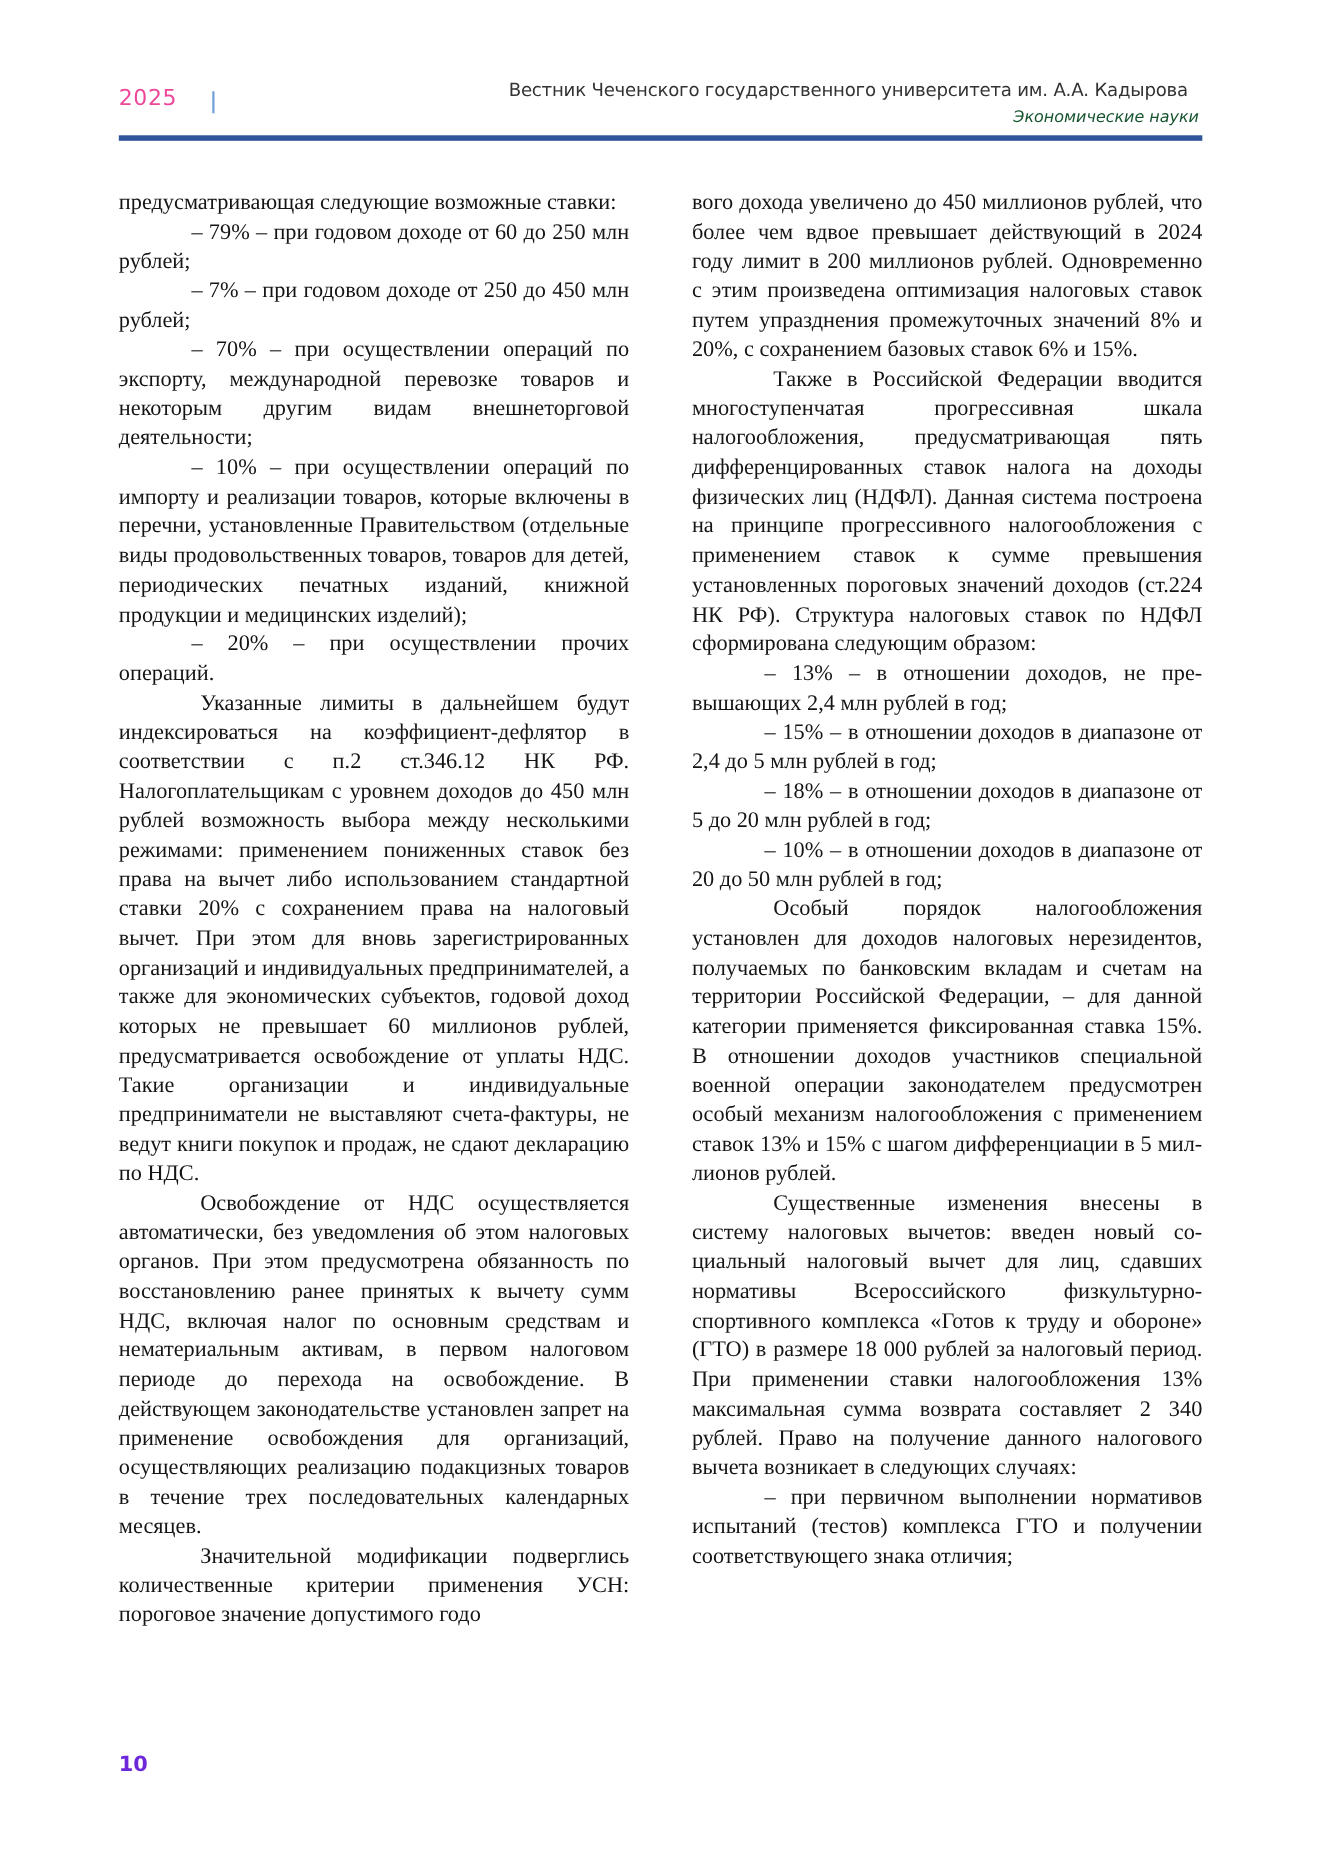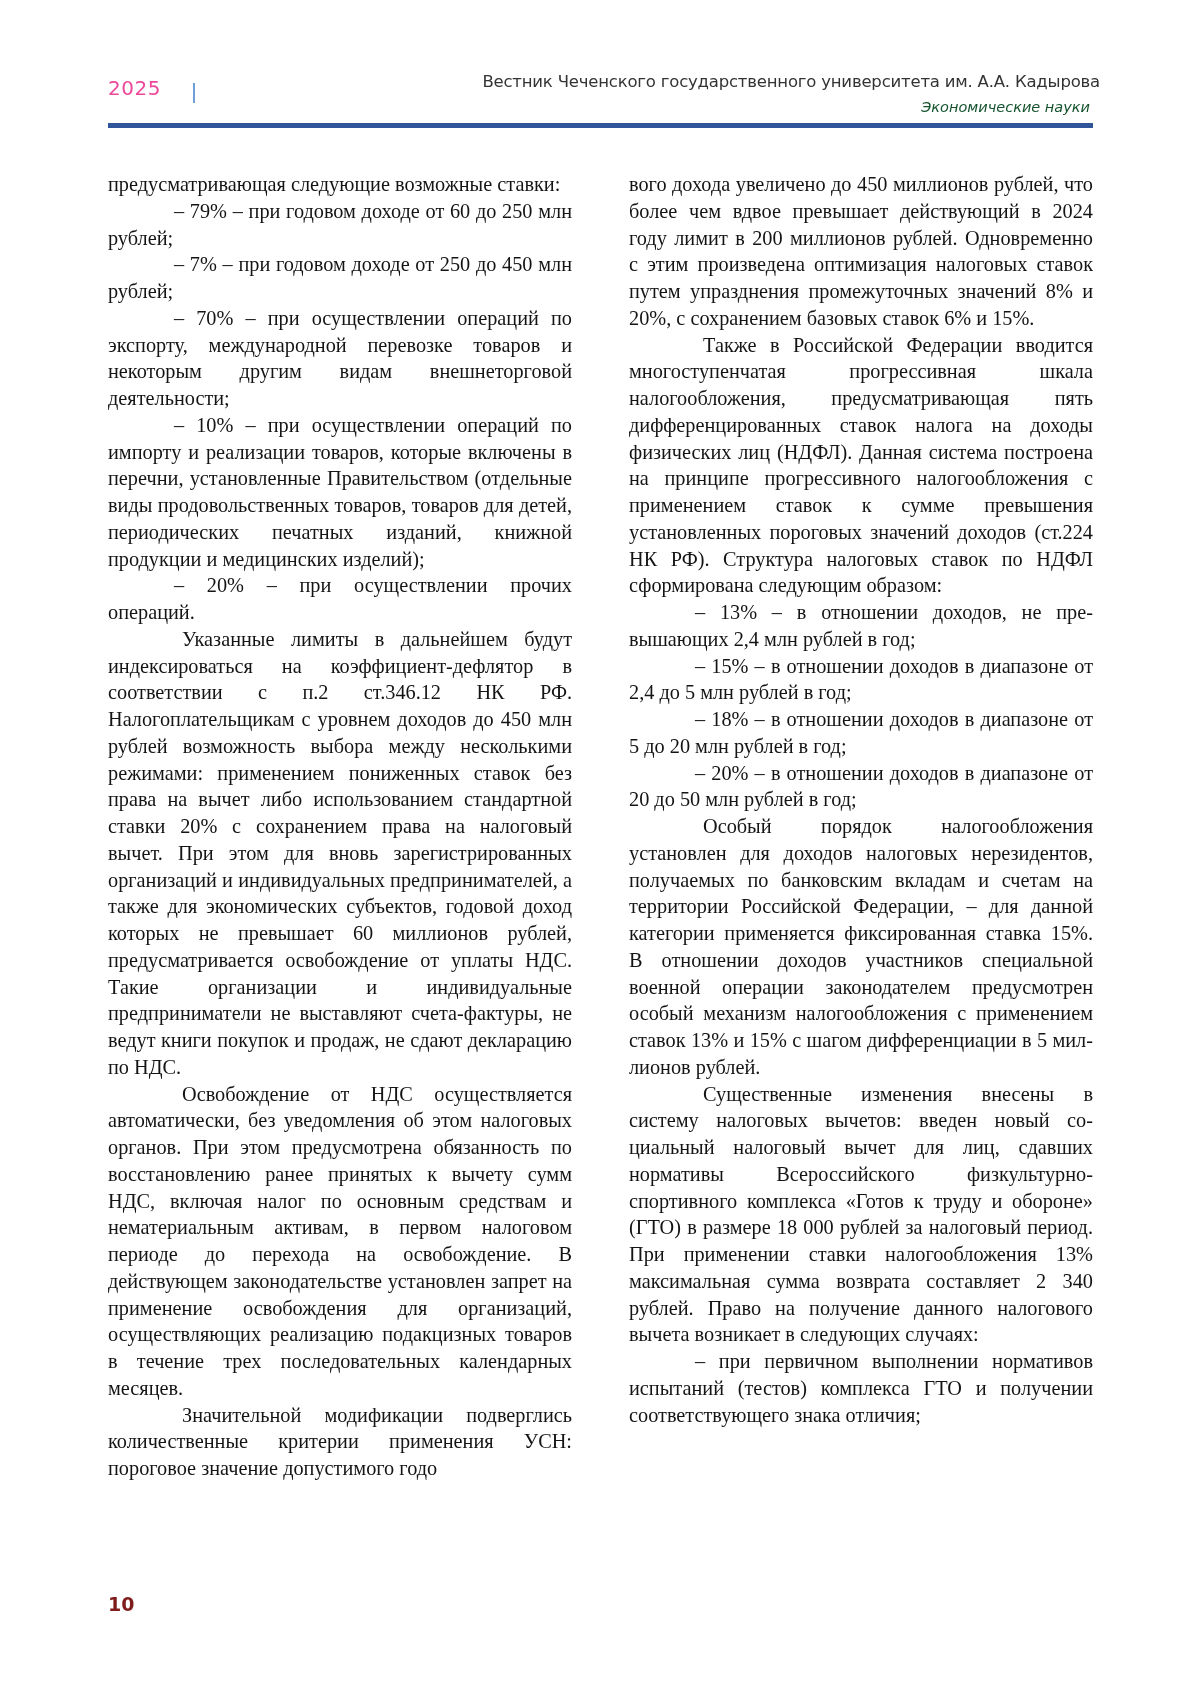--- a/index.html
+++ b/index.html
@@ -7,21 +7,21 @@
   .hdr-year {
     position: absolute; left: 108px; top: 76px;
     font-family: "DejaVu Sans", sans-serif; font-weight: normal; font-size: 20px;
     color: #ec4899; letter-spacing: 0.5px;
   }
   .hdr-sep {
     position: absolute; left: 193px; top: 83px; width: 2px; height: 20px;
     background: #6f9fd8;
   }
   .hdr-journal {
-    position: absolute; right: 100px; top: 72px;
+    position: absolute; right: 120px; top: 72px;
     font-family: "DejaVu Sans", sans-serif; font-size: 16.5px; color: #333;
     white-space: nowrap; letter-spacing: -0.2px;
   }
   .hdr-section {
     position: absolute; right: 110px; top: 99px;
     font-family: "DejaVu Sans", sans-serif; font-style: italic; font-size: 14.5px; color: #14532d;
     white-space: nowrap;
   }
   .hdr-rule {
     position: absolute; left: 108px; width: 985px; top: 123px; height: 5px;
@@ -32,21 +32,21 @@
     font-family: "Liberation Serif", serif; font-size: 20.3px; line-height: 26.75px;
     color: #141414; text-align: justify; hyphens: manual; margin-top: 24px;
   }
   .col-left { left: 108px; }
   .col-right { left: 629px; }
   .col p { margin: 0; }
   .col p.ind { text-indent: 74px; }
   .col p.li { text-indent: 66px; }
   .page-num {
     position: absolute; left: 108px; top: 1593px;
-    font-family: "DejaVu Sans", sans-serif; font-weight: bold; font-size: 19px; color: #7f1d1d;
+    font-family: "DejaVu Sans", sans-serif; font-weight: bold; font-size: 19px; color: #6d28d9;
   }
 </style>
 </head>
 <body>
 
 <div>
   <div class="hdr-year">2025</div>
   <div class="hdr-sep"></div>
   <div class="hdr-journal">Вестник Чеченского государственного университета им. А.А. Кадырова</div>
   <div class="hdr-section">Экономические науки</div>
@@ -64,19 +64,19 @@
   <p class="ind">Освобождение от НДС осуществляется автоматически, без уведомления об этом нало­говых органов. При этом предусмотрена обя­занность по восстановлению ранее принятых к вычету сумм НДС, включая налог по основ­ным средствам и нематериальным активам, в первом налоговом периоде до перехода на освобождение. В действующем законодатель­стве установлен запрет на применение осво­бождения для организаций, осуществляющих реализацию подакцизных товаров в течение трех последовательных календарных месяцев.</p>
   <p class="ind">Значительной модификации подверг­лись количественные критерии применения УСН: пороговое значение допустимого годо­</p>
 </div>
 
 <div class="col col-right">
   <p>вого дохода увеличено до 450 миллионов руб­лей, что более чем вдвое превышает действу­ющий в 2024 году лимит в 200 миллионов руб­лей. Одновременно с этим произведена опти­мизация налоговых ставок путем упразднения промежуточных значений 8% и 20%, с сохра­нением базовых ставок 6% и 15%.</p>
   <p class="ind">Также в Российской Федерации вво­дится многоступенчатая прогрессивная шкала налогообложения, предусматривающая пять дифференцированных ставок налога на до­ходы физических лиц (НДФЛ). Данная си­стема построена на принципе прогрессивного налогообложения с применением ставок к сумме превышения установленных пороговых значений доходов (ст.224 НК РФ). Структура налоговых ставок по НДФЛ сформирована следующим образом:</p>
   <p class="li">–  13% – в отношении доходов, не пре­вышающих 2,4 млн рублей в год;</p>
   <p class="li">–  15% – в отношении доходов в диа­пазоне от 2,4 до 5 млн рублей в год;</p>
   <p class="li">–  18% – в отношении доходов в диа­пазоне от 5 до 20 млн рублей в год;</p>
-  <p class="li">–  20% – в отношении доходов в диа­пазоне от 20 до 50 млн рублей в год;</p>
+  <p class="li">–  10% – в отношении доходов в диа­пазоне от 20 до 50 млн рублей в год;</p>
   <p class="ind">Особый порядок налогообложения установлен для доходов налоговых нерези­дентов, получаемых по банковским вкладам и счетам на территории Российской Федерации, – для данной категории применяется фиксиро­ванная ставка 15%. В отношении доходов участников специальной военной операции законодателем предусмотрен особый меха­низм налогообложения с применением ставок 13% и 15% с шагом дифференциации в 5 мил­лионов рублей.</p>
   <p class="ind">Существенные изменения внесены в систему налоговых вычетов: введен новый со­циальный налоговый вычет для лиц, сдавших нормативы Всероссийского физкультурно-спортивного комплекса «Готов к труду и обо­роне» (ГТО) в размере 18 000 рублей за нало­говый период. При применении ставки нало­гообложения 13% максимальная сумма воз­врата составляет 2 340 рублей. Право на полу­чение данного налогового вычета возникает в следующих случаях:</p>
   <p class="li">–  при первичном выполнении норма­тивов испытаний (тестов) комплекса ГТО и получении соответствующего знака отличия;</p>
 </div>
 
 <div class="page-num">10</div>
 
 </body></html>

